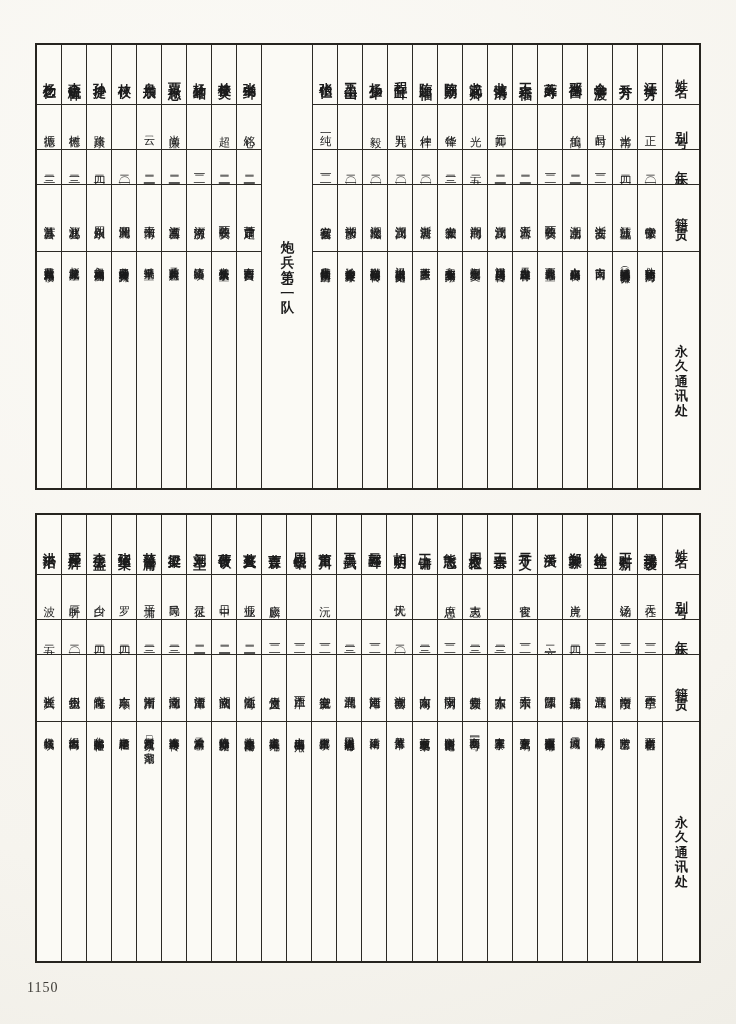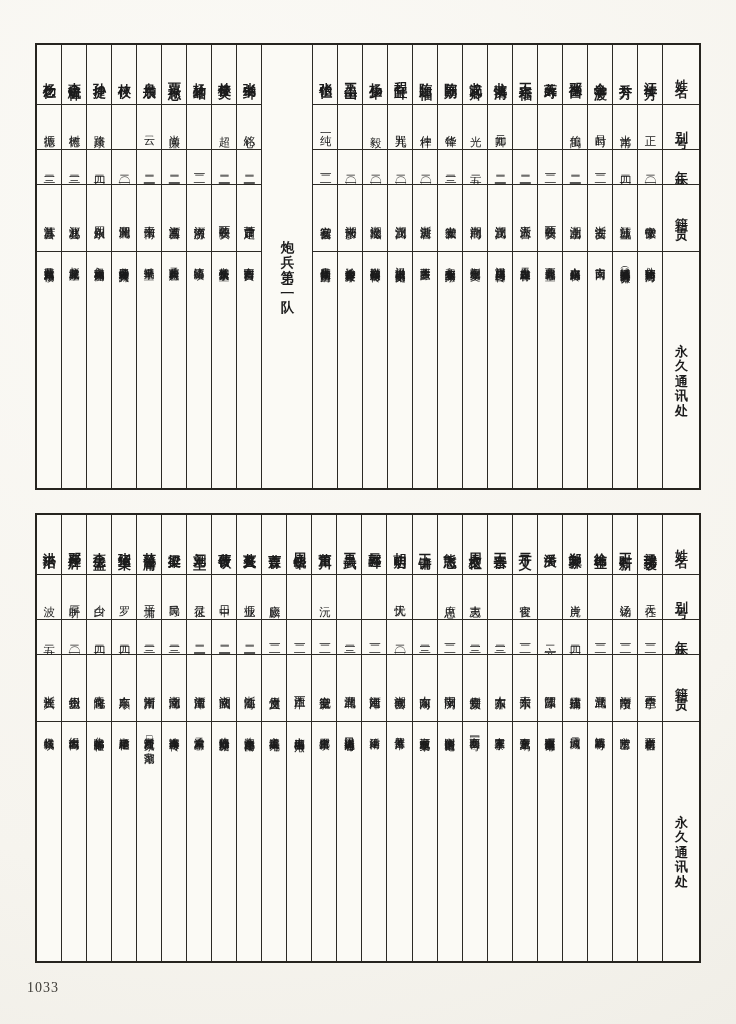--- a/index.html
+++ b/index.html
@@ -496,14 +496,14 @@
       <div class="col person-col">
     <div class="cell cell-name rule">洪治平</div>
     <div class="cell cell-alias rule">波</div>
     <div class="cell cell-age rule">二五</div>
     <div class="cell cell-native rule">浙江长兴</div>
     <div class="cell cell-address">
       <span class="addr-text">长兴临城镇</span>
     </div>
   </div>
     </div>
-  <div class="page-number">1033</div>
+  <div class="page-number">1150</div>
 </div>
 
 </body></html>

